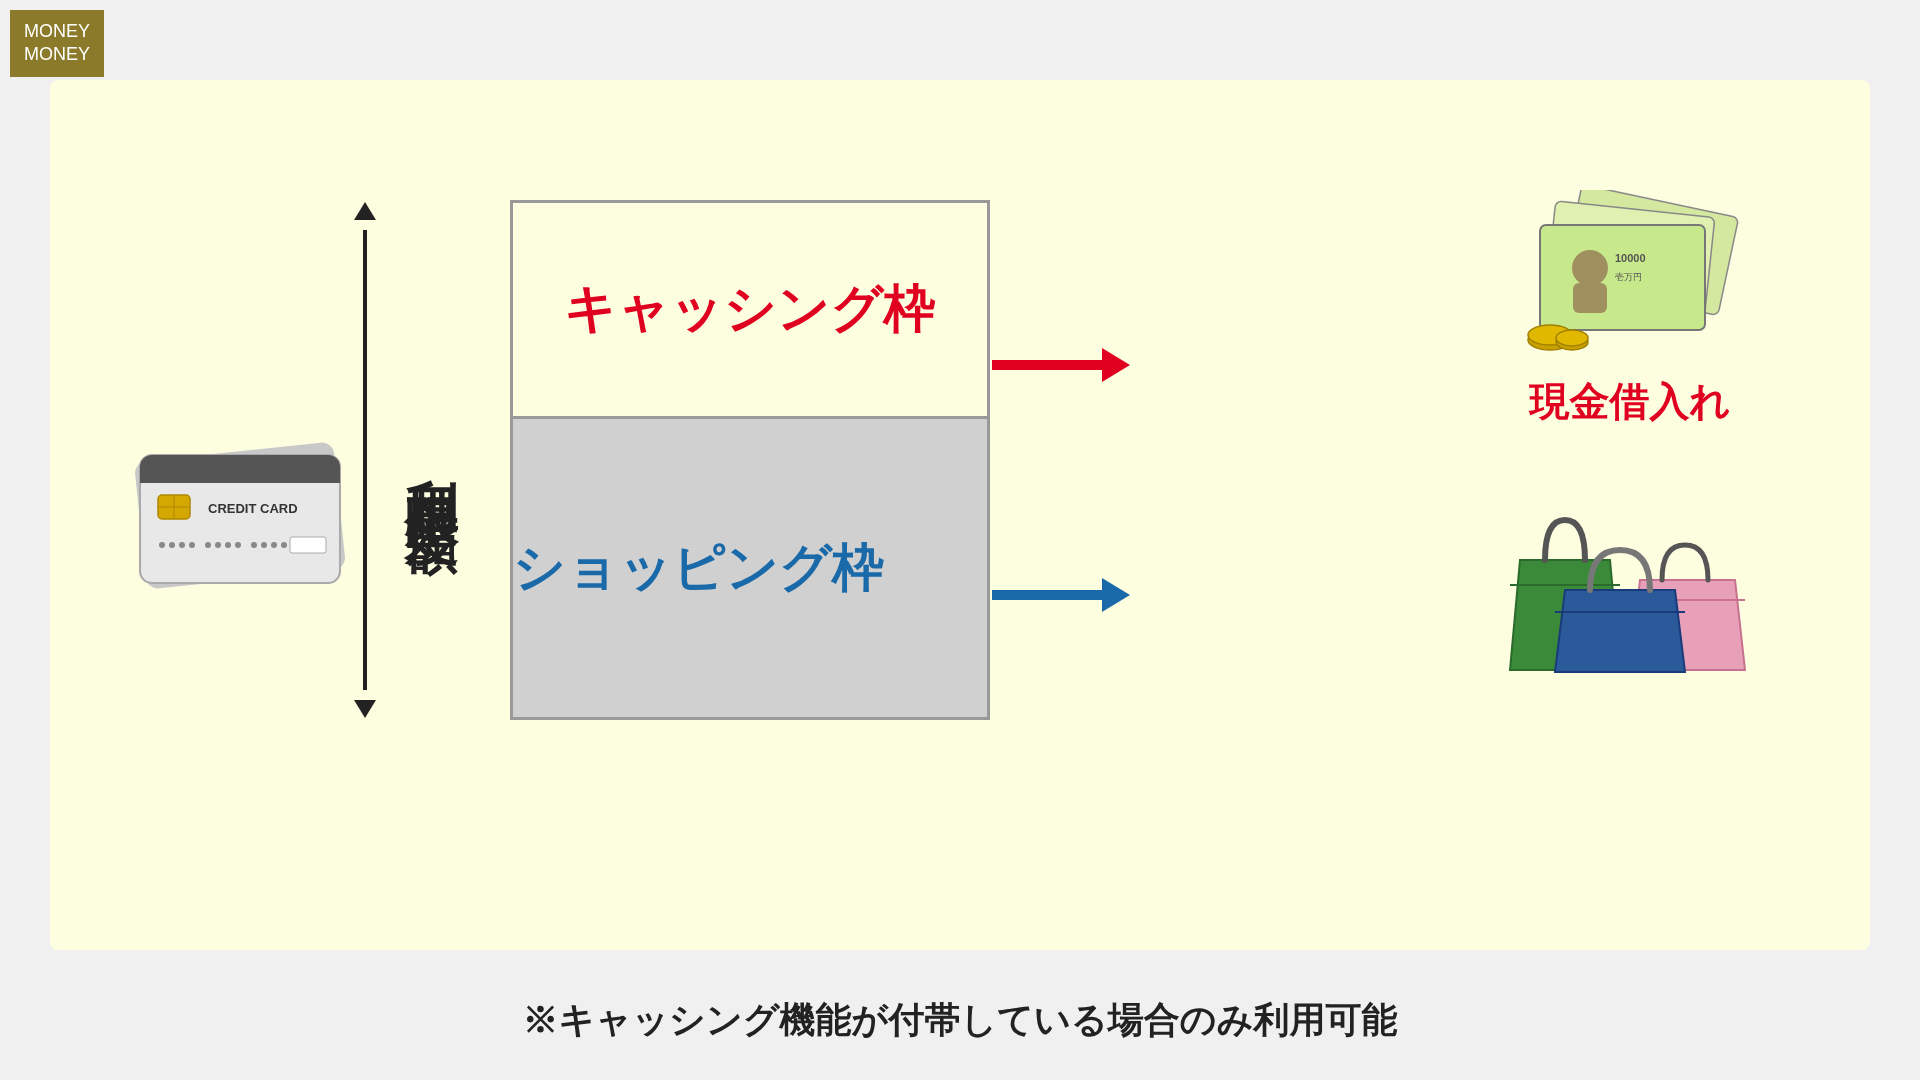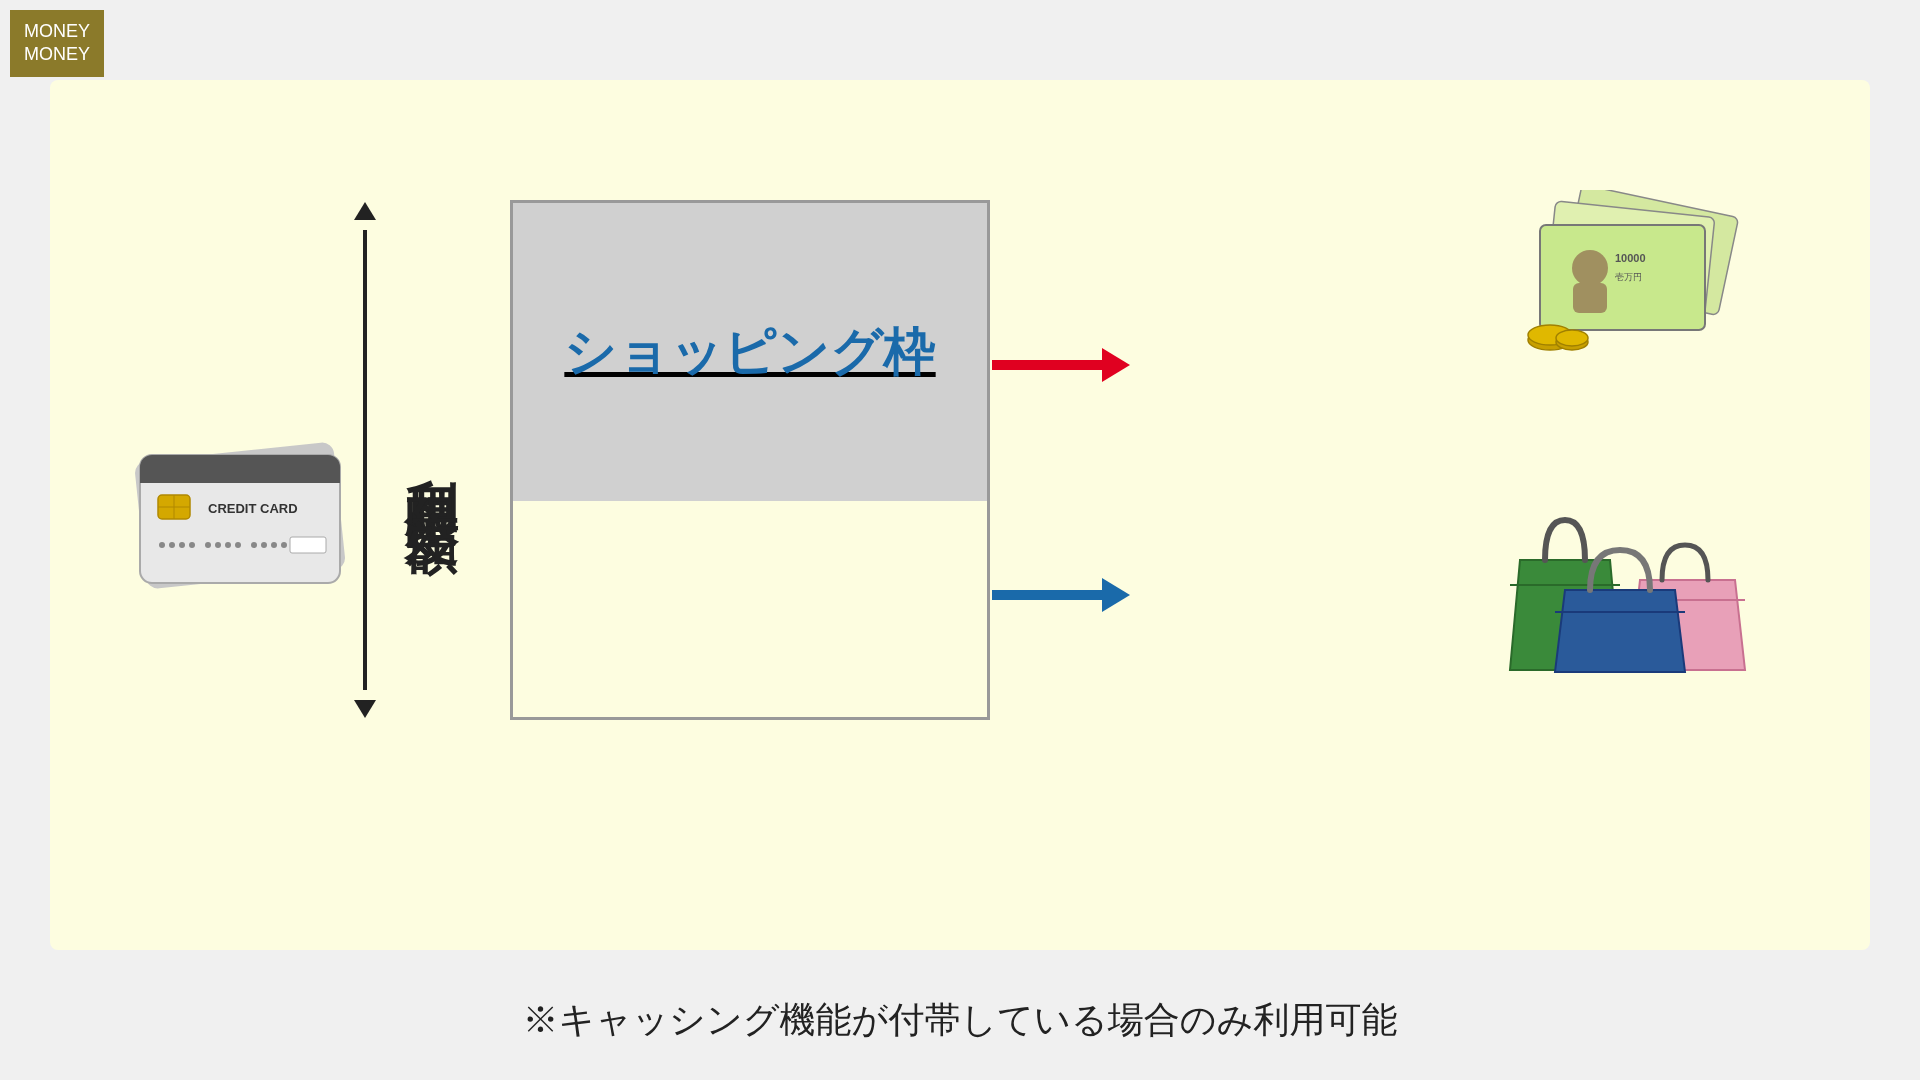--- a/index.html
+++ b/index.html
@@ -44,21 +44,21 @@
       right: 0;
       height: 120px;
       background: #f0f0f0;
       display: flex;
       align-items: center;
       justify-content: center;
     }
 
     .footnote-text {
       font-size: 36px;
-      font-weight: normal;
+      font-weight: bold;
       color: #222;
     }
 
     
     .credit-card-area {
       position: absolute;
       top: 50%;
       left: 80px;
       transform: translateY(-50%);
     }
@@ -87,22 +87,20 @@
       align-items: center;
       justify-content: center;
     }
 
     .shopping-box {
       width: 100%;
       height: 58%;
       background: #d0d0d0;
       display: flex;
       align-items: center;
-      justify-content: center;
-      text-decoration: underline;
     }
 
     .cashing-label {
       font-size: 52px;
       font-weight: bold;
       color: #e00020;
     }
 
     .shopping-label {
       font-size: 52px;
@@ -183,20 +181,23 @@
 
       <svg width="30" height="30" viewBox="0 0 30 30">
         <polygon points="15,28 26,10 4,10" fill="#222"></polygon>
       </svg>
     </div>
 
     <div style="writing-mode:vertical-rl; font-size:54px; font-weight:900; color:#222; letter-spacing:10px; margin-left:6px;">利用限度額</div>
   </div>
 
   <div class="center-box-container">
+    <div class="cashing-box">
+      <span class="cashing-label">キャッシング枠</span>
+    </div>
     <div class="shopping-box">
       <span class="shopping-label">ショッピング枠</span>
     </div>
   </div>
 
   <div class="arrow-red">
     <svg class="arrow-svg" viewBox="0 0 140 50" xmlns="http://www.w3.org/2000/svg">
       <line x1="0" y1="25" x2="110" y2="25" stroke="#e00020" stroke-width="10"></line>
       <polygon points="110,8 138,25 110,42" fill="#e00020"></polygon>
     </svg>
@@ -225,20 +226,21 @@
       <rect x="83" y="93" width="34" height="30" rx="6" fill="#a09060"></rect>
 
       <text x="125" y="72" font-size="11" fill="#555" font-family="Arial" font-weight="bold">10000</text>
       <text x="125" y="90" font-size="9" fill="#555" font-family="Arial">壱万円</text>
 
       <ellipse cx="60" cy="150" rx="22" ry="10" fill="#c8a000" stroke="#a08000" stroke-width="1.5"></ellipse>
       <ellipse cx="60" cy="145" rx="22" ry="10" fill="#e0b800" stroke="#a08000" stroke-width="1.5"></ellipse>
       <ellipse cx="82" cy="152" rx="16" ry="8" fill="#c8a000" stroke="#a08000" stroke-width="1.5"></ellipse>
       <ellipse cx="82" cy="148" rx="16" ry="8" fill="#e0b800" stroke="#a08000" stroke-width="1.5"></ellipse>
     </svg>
+    <span style="font-size:40px; font-weight:bold; color:#e00020; margin-top:4px;">現金借入れ</span>
   </div>
 
   <div style="position:absolute; right:60px; top:420px; width:360px; display:flex; flex-direction:column; align-items:center;">
 
     <svg width="300" height="180" viewBox="0 0 300 180" xmlns="http://www.w3.org/2000/svg">
 
       <path d="M 40 60 L 30 170 L 140 170 L 130 60 Z" fill="#3a8a3a" stroke="#2a6a2a" stroke-width="2"></path>
 
       <path d="M 65 60 Q 65 20 85 20 Q 105 20 105 60" fill="none" stroke="#555" stroke-width="6" stroke-linecap="round"></path>
 

